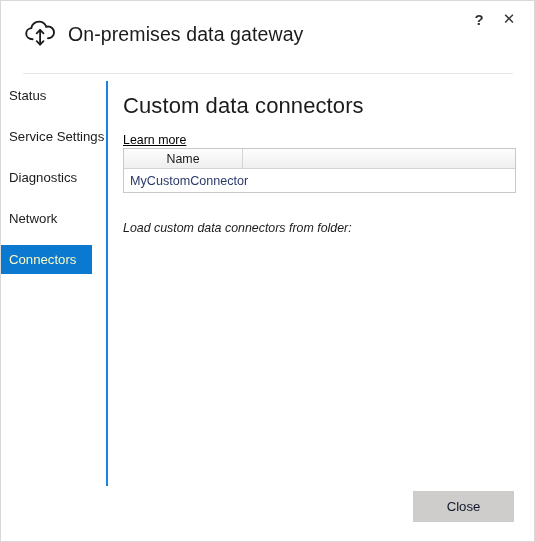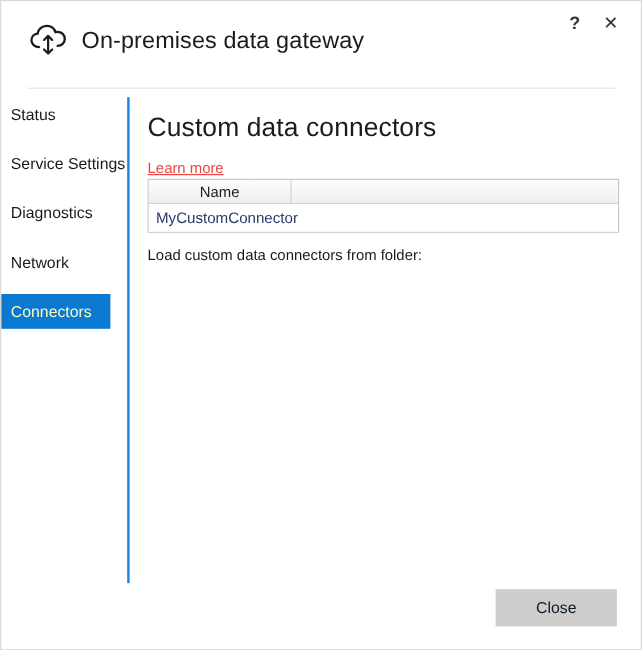--- a/index.html
+++ b/index.html
@@ -127,21 +127,21 @@
     font-size: 22px;
     color: #1b1b1b;
     margin: 0;
     font-weight: normal;
     letter-spacing: 0.1px;
   }
   .learn-more {
     display: inline-block;
     margin-top: 14px;
     font-size: 12.4px;
-    color: #ef4444;
+    color: #000000;
     text-decoration: underline;
     cursor: pointer;
   }
 
   
   .grid {
     margin-top: 0;
     width: 393px;
     box-sizing: border-box;
     border: 1px solid #c8c8c8;
@@ -170,23 +170,24 @@
     font-size: 12.6px;
     color: #2b3a6b;
     padding: 0 0 0 6px;
     border: none;
     background: #ffffff;
     white-space: nowrap;
   }
 
   
   .field-label {
-    margin-top: 12px;
+    margin-top: 28px;
     font-size: 12.4px;
     color: #1b1b1b;
+    font-style: italic;
   }
   .field-row {
     margin-top: 8px;
     display: flex;
     align-items: stretch;
   }
   .path-input {
     width: 361px;
     height: 25px;
     box-sizing: border-box;

